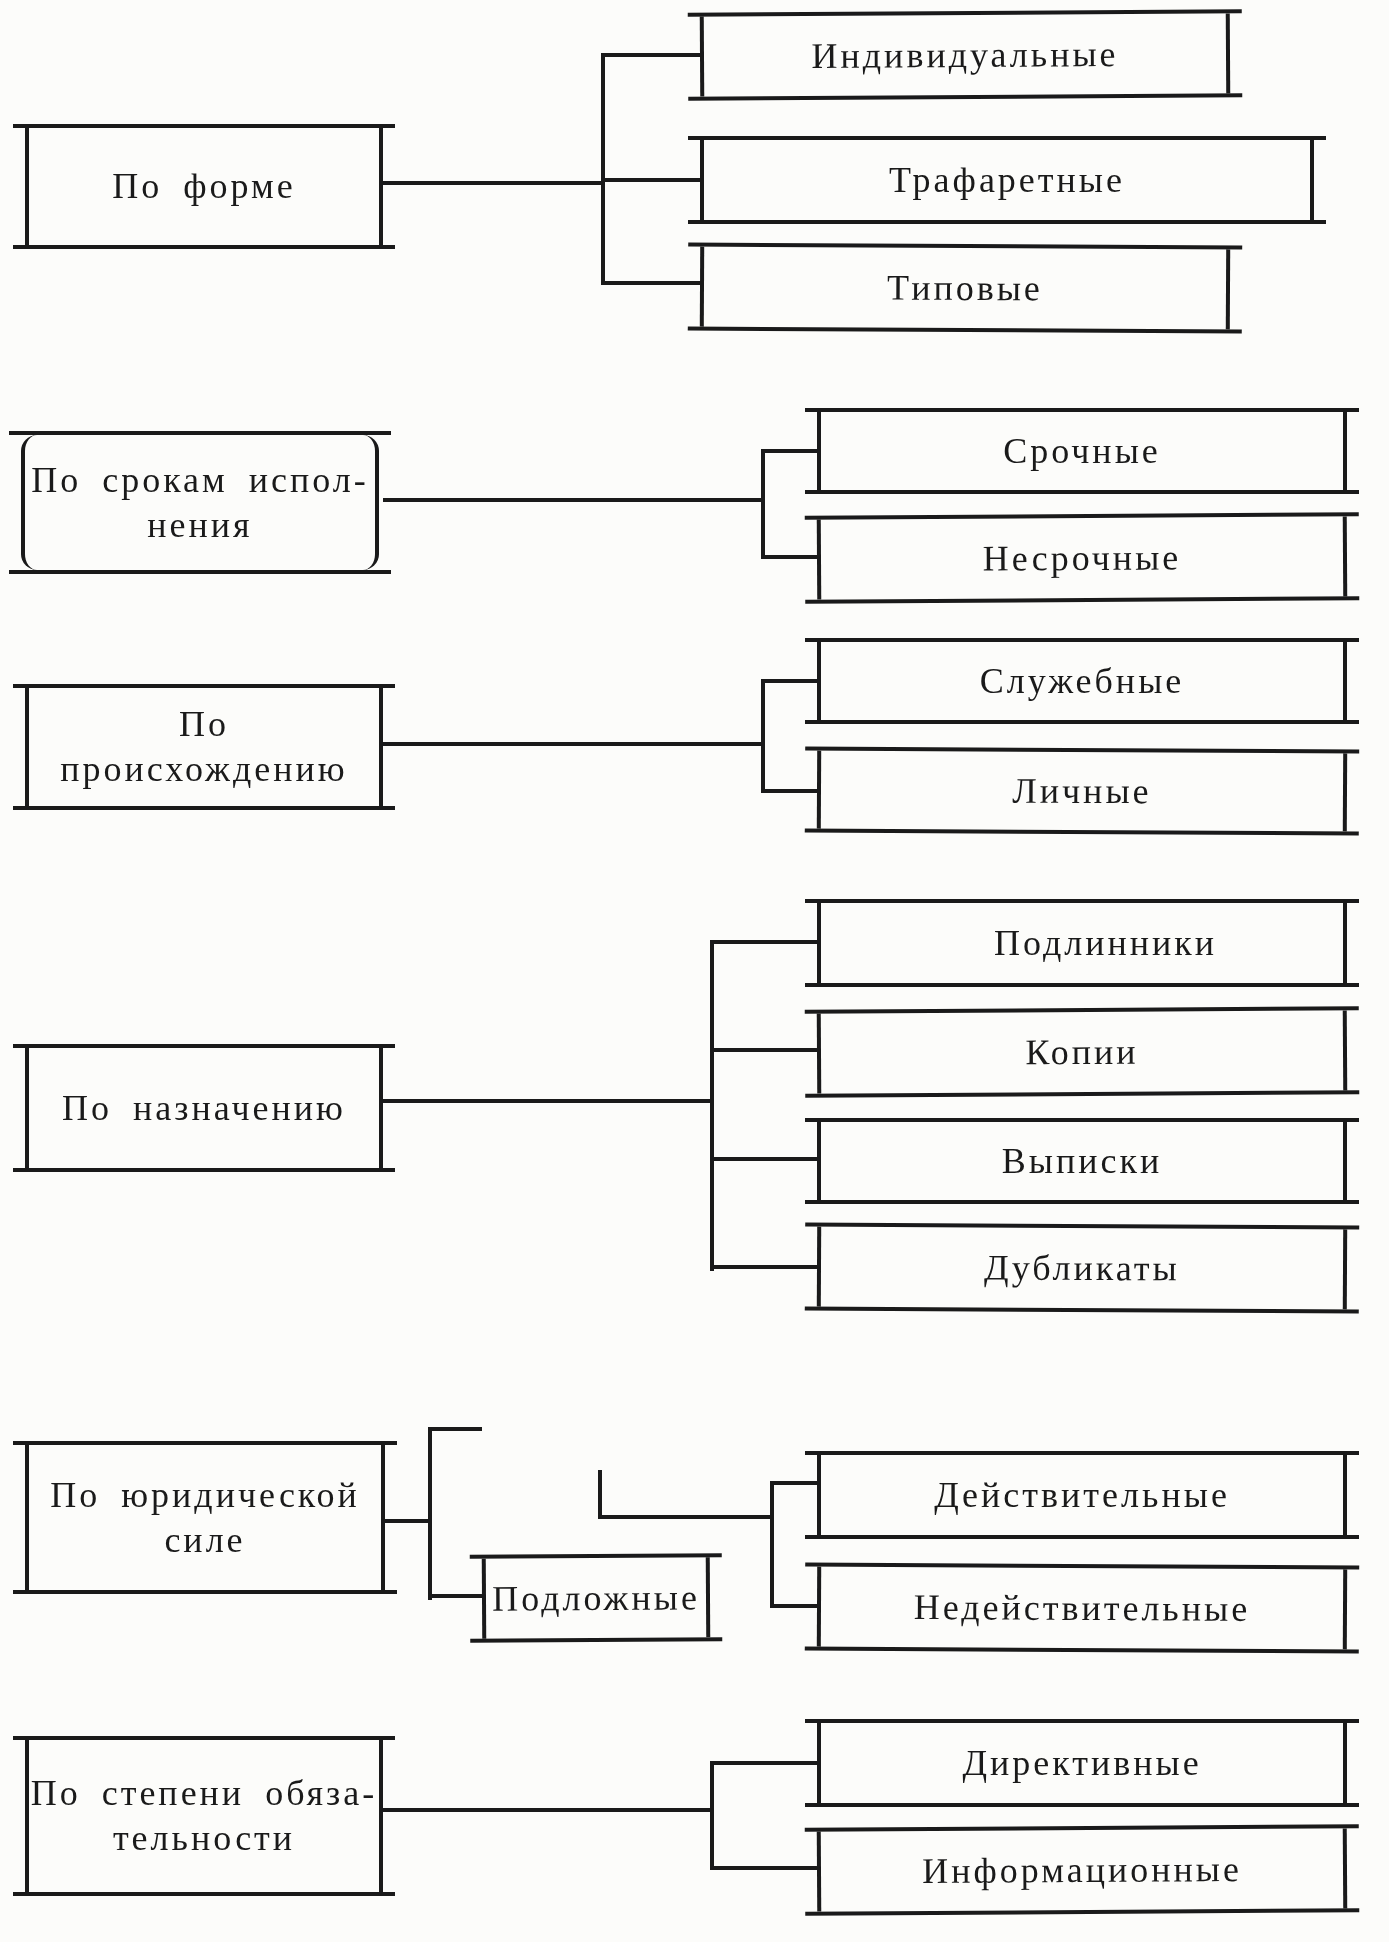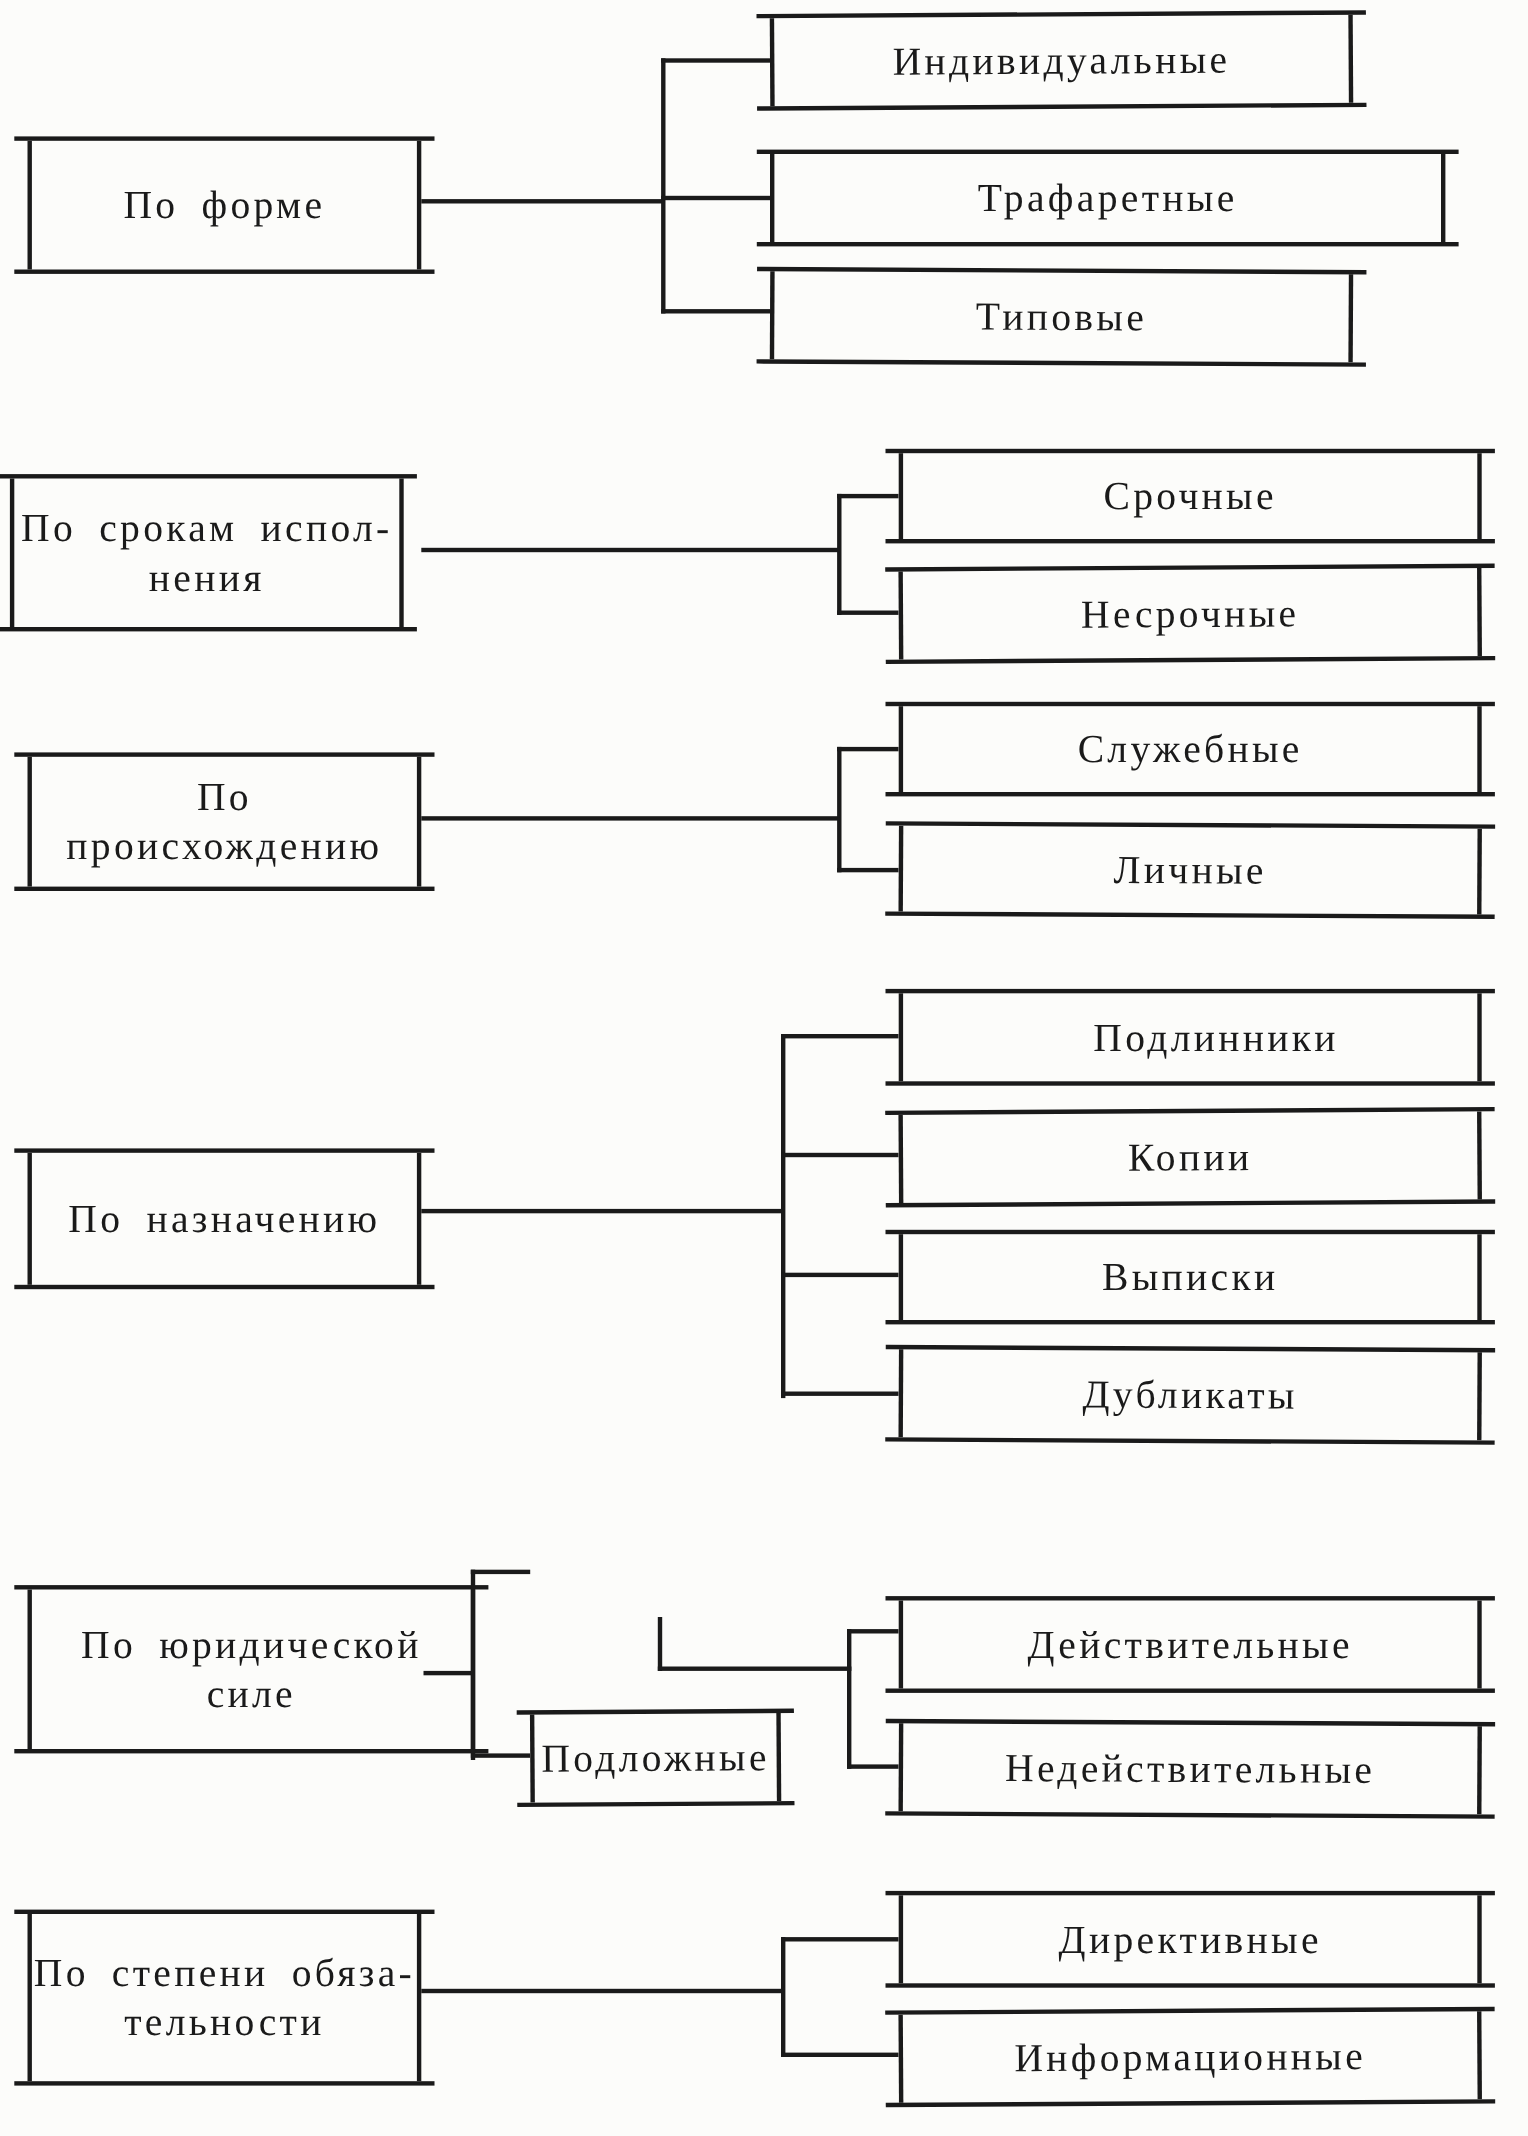--- a/index.html
+++ b/index.html
@@ -49,21 +49,21 @@
   <div class="dbox cat" style="left:25px;top:128px;width:358px;height:117px;">По форме</div>
   <div class="hline" style="left:383px;top:181px;width:220px;"></div>
   <div class="vline" style="left:601px;top:53px;height:232px;"></div>
   <div class="hline" style="left:601px;top:53px;width:99px;"></div>
   <div class="hline" style="left:601px;top:178px;width:99px;"></div>
   <div class="hline" style="left:601px;top:281px;width:99px;"></div>
   <div class="dbox t1" style="left:700px;top:15px;width:530px;height:80px;">Индивидуальные</div>
   <div class="dbox" style="left:700px;top:140px;width:614px;height:80px;">Трафаретные</div>
   <div class="dbox t2" style="left:700px;top:248px;width:530px;height:80px;">Типовые</div>
 
-  <div class="dbox cat" style="left:9px;top:435px;width:358px;height:135px;">По срокам испол-
+  <div class="dbox cat" style="left:21px;top:435px;width:358px;height:135px;border-radius:16px;">По срокам испол-
 нения</div>
   <div class="hline" style="left:383px;top:498px;width:380px;"></div>
   <div class="vline" style="left:761px;top:449px;height:110px;"></div>
   <div class="hline" style="left:761px;top:449px;width:56px;"></div>
   <div class="hline" style="left:761px;top:555px;width:56px;"></div>
   <div class="dbox" style="left:817px;top:412px;width:530px;height:78px;">Срочные</div>
   <div class="dbox t1" style="left:817px;top:518px;width:530px;height:80px;">Несрочные</div>
 
   <div class="dbox cat" style="left:25px;top:688px;width:358px;height:118px;">По происхождению</div>
   <div class="hline" style="left:383px;top:742px;width:380px;"></div>
@@ -78,21 +78,21 @@
   <div class="vline" style="left:710px;top:940px;height:331px;"></div>
   <div class="hline" style="left:710px;top:940px;width:107px;"></div>
   <div class="hline" style="left:710px;top:1048px;width:107px;"></div>
   <div class="hline" style="left:710px;top:1157px;width:107px;"></div>
   <div class="hline" style="left:710px;top:1265px;width:107px;"></div>
   <div class="dbox" style="left:817px;top:903px;width:530px;height:80px;padding-left:47px;">Подлинники</div>
   <div class="dbox t1" style="left:817px;top:1012px;width:530px;height:80px;">Копии</div>
   <div class="dbox" style="left:817px;top:1122px;width:530px;height:78px;">Выписки</div>
   <div class="dbox t2" style="left:817px;top:1228px;width:530px;height:80px;">Дубликаты</div>
 
-  <div class="dbox cat" style="left:25px;top:1445px;width:407px;height:145px;">По юридической
+  <div class="dbox cat" style="left:25px;top:1445px;width:360px;height:145px;">По юридической
 силе</div>
   <div class="hline" style="left:385px;top:1519px;width:45px;"></div>
   <div class="vline" style="left:428px;top:1427px;height:173px;"></div>
   <div class="hline" style="left:428px;top:1427px;width:54px;"></div>
   <div class="hline" style="left:428px;top:1594px;width:54px;"></div>
   <div class="dbox t1" style="left:482px;top:1558px;width:228px;height:80px;">Подложные</div>
   <div class="vline" style="left:598px;top:1470px;height:49px;"></div>
   <div class="hline" style="left:598px;top:1515px;width:176px;"></div>
   <div class="vline" style="left:770px;top:1481px;height:127px;"></div>
   <div class="hline" style="left:770px;top:1481px;width:47px;"></div>

